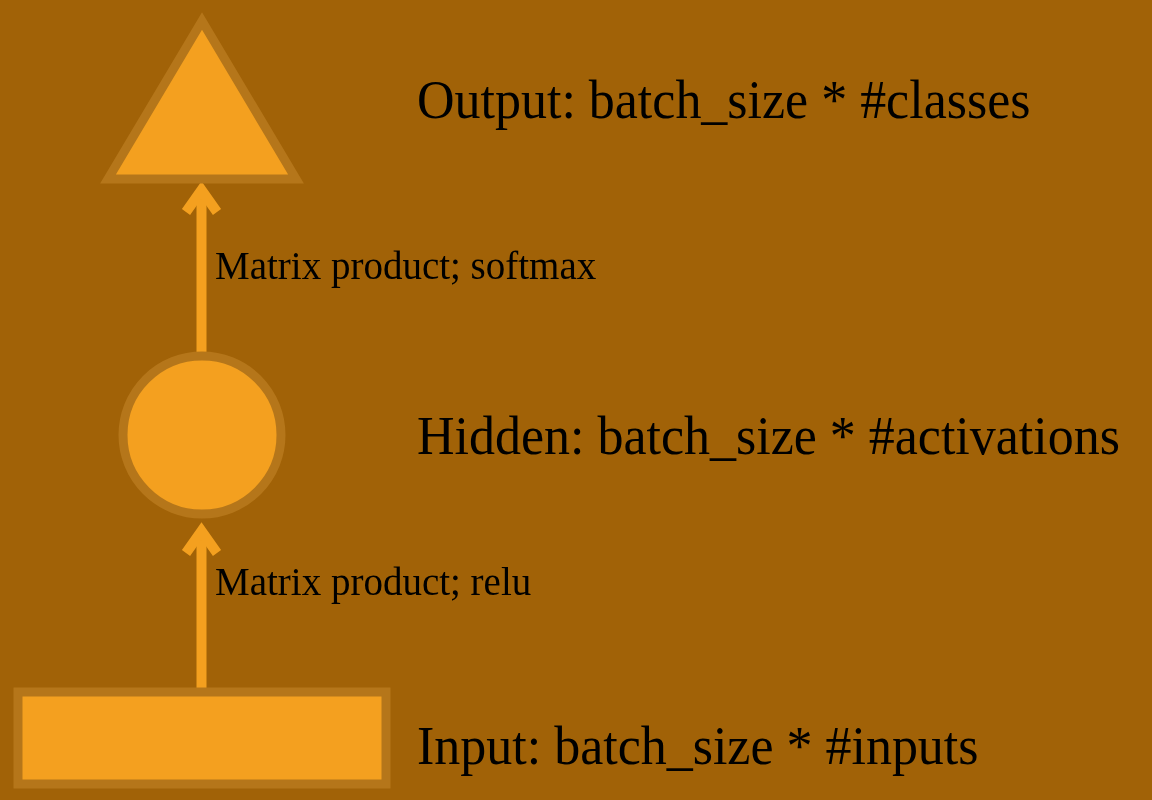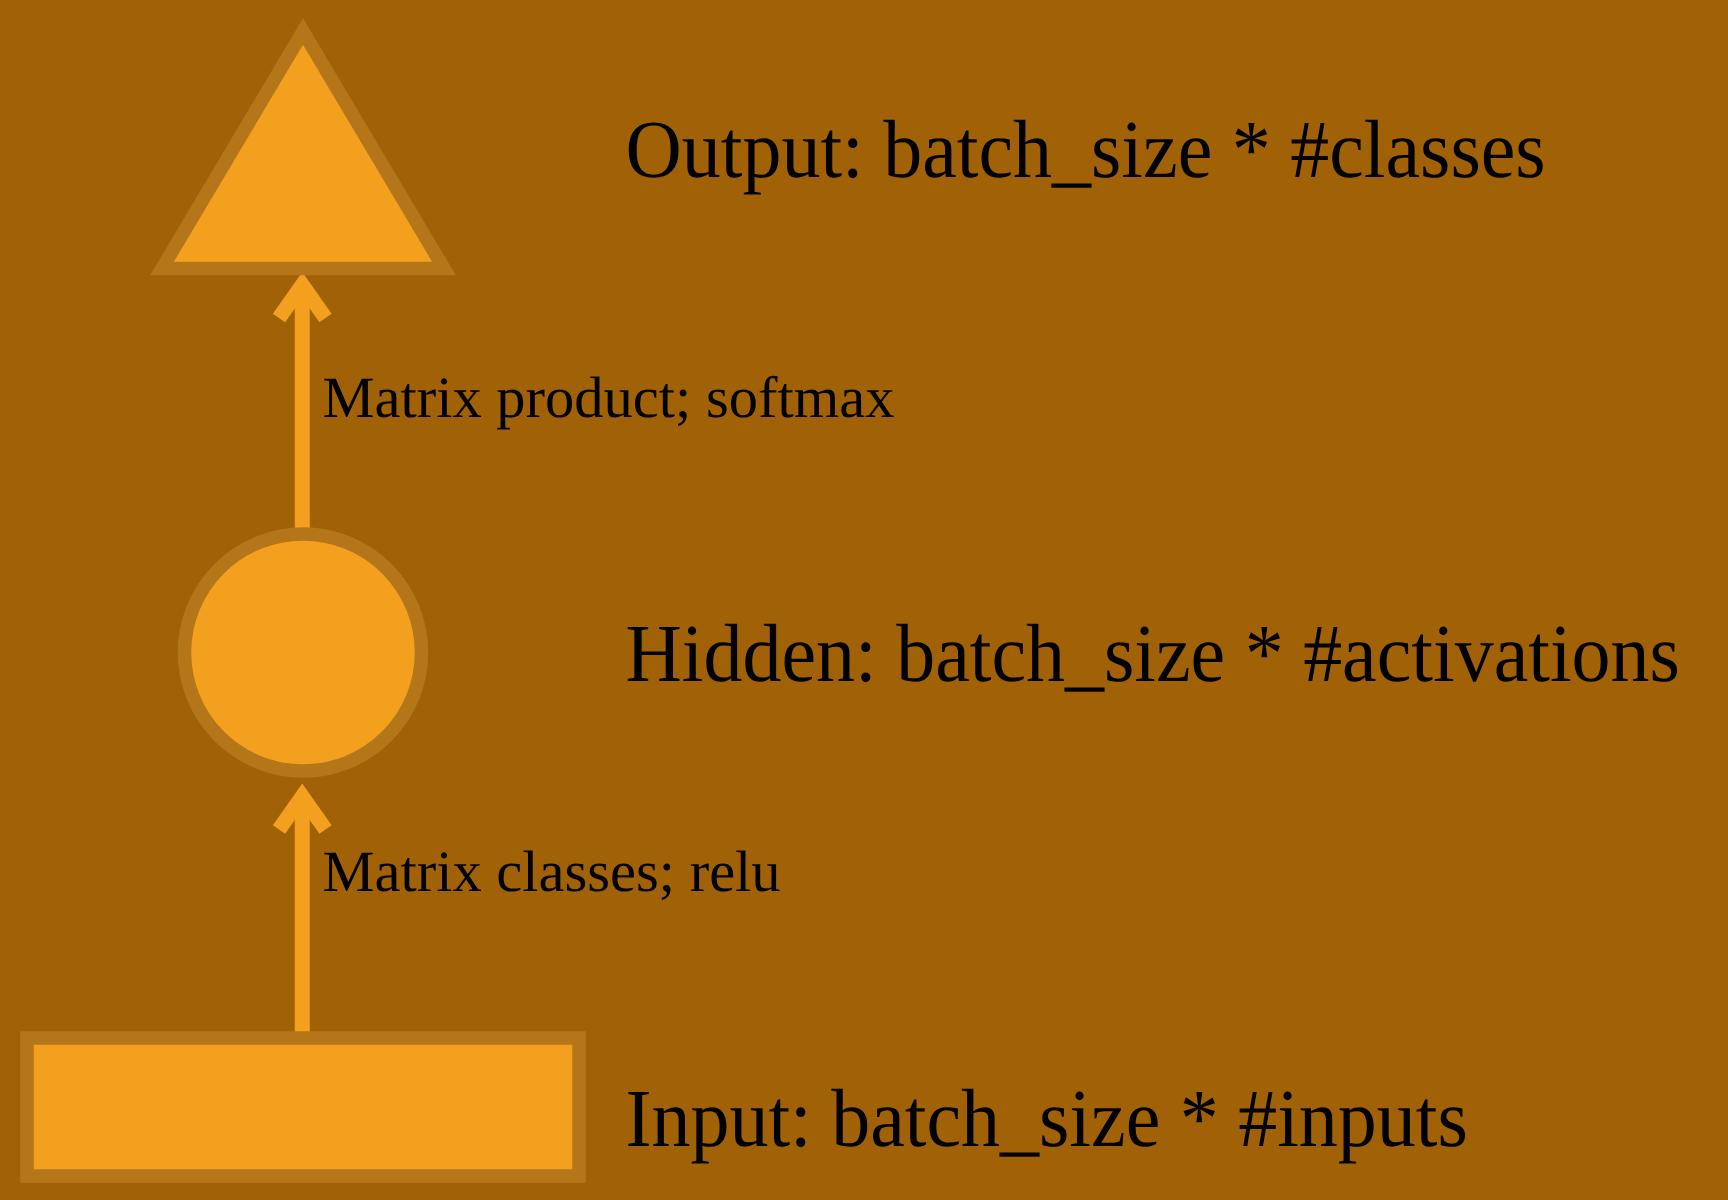--- a/index.html
+++ b/index.html
@@ -78,15 +78,15 @@
   </svg>
 
   <div class="node-label" id="label-output">Output: batch_size * #classes</div>
 
   <div class="node-label" id="label-hidden">Hidden: batch_size * #activations</div>
 
   <div class="node-label" id="label-input">Input: batch_size * #inputs</div>
 
   <div class="edge-label" id="label-edge-top">Matrix product; softmax</div>
 
-  <div class="edge-label" id="label-edge-bottom">Matrix classes; relu</div>
+  <div class="edge-label" id="label-edge-bottom">Matrix product; relu</div>
 
 </div>
 
 </body></html>

